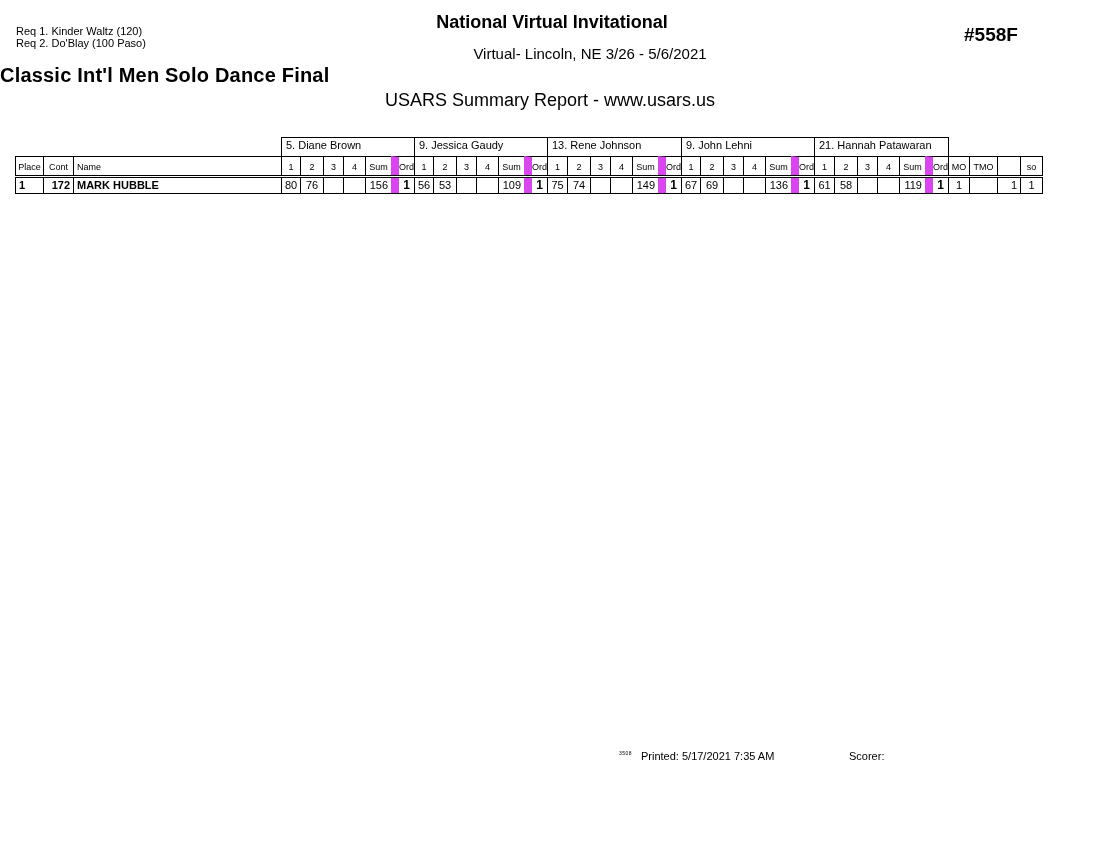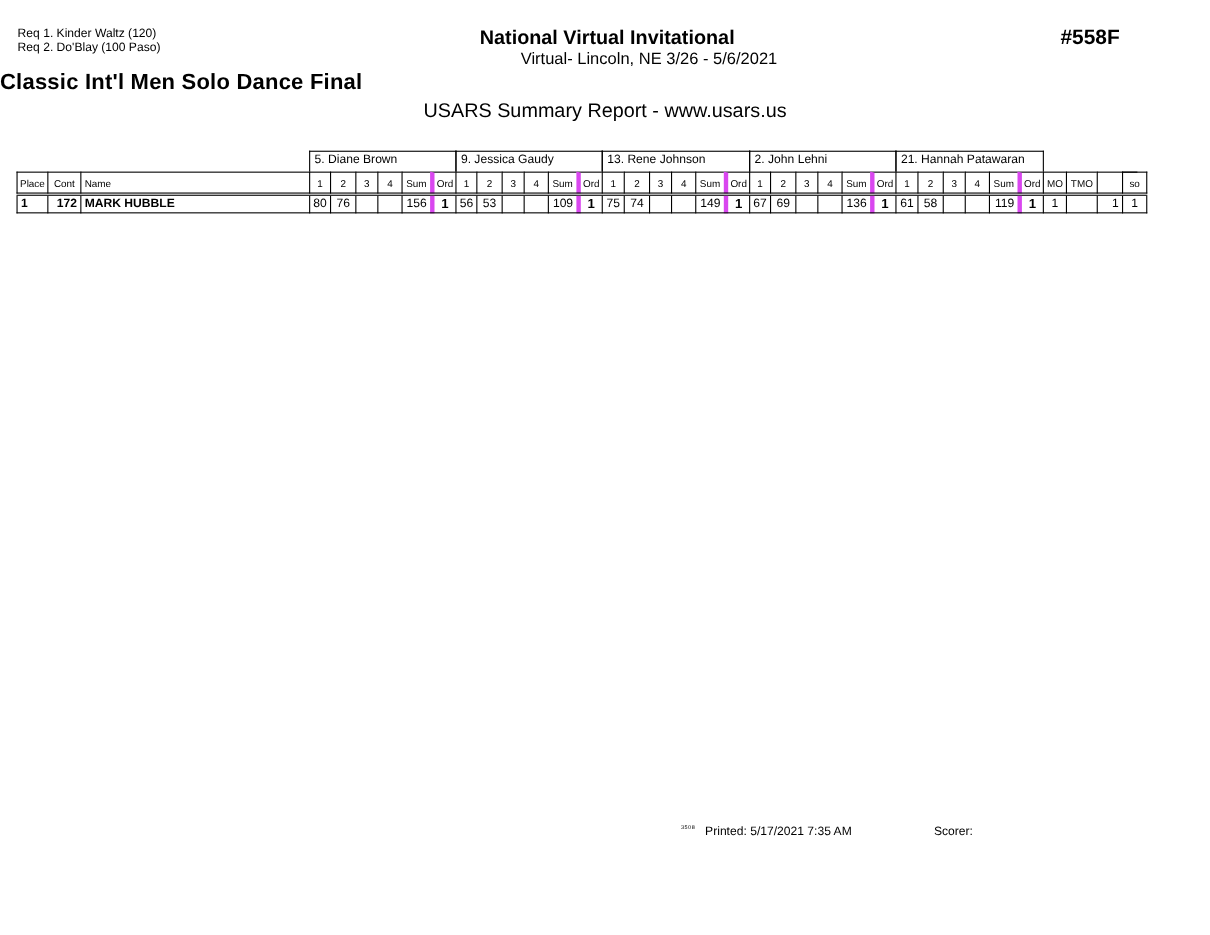--- a/index.html
+++ b/index.html
@@ -1,30 +1,30 @@
 <!DOCTYPE html>
 <html><head>
 <meta charset="utf-8">
 <style>
   html, body { margin:0; padding:0; background:#fff; }
   body { width:1100px; height:850px; position:relative; overflow:hidden; font-family:"Liberation Sans", sans-serif; color:#000; }
   .abs { position:absolute; white-space:nowrap; }
   .req { left:16px; font-size:11px; line-height:12px; }
-  .title1 { left:0; width:1100px; text-align:center; top:24px; font-size:18px; font-weight:bold; padding-left:4px; box-sizing:border-box; }
+  .title1 { left:0; width:1100px; text-align:center; top:12px; font-size:18px; font-weight:bold; padding-left:4px; box-sizing:border-box; }
   .title2 { left:0; width:1100px; text-align:center; top:45px; font-size:15px;padding-left:40px; }
   .title3 { left:0; width:1100px; text-align:left; top:64px; font-size:20px; font-weight:bold; letter-spacing:0.2px; }
   .title4 { left:0; width:1100px; text-align:center; top:90px; font-size:18px; }
   .eventnum { left:964px; top:24px; font-size:19px; font-weight:bold; }
   .judge-hdr { position:absolute; top:137px; height:19px; border:1px solid #000; border-bottom:none; font-size:11px; line-height:14px; padding-left:4px; box-sizing:border-box; }
   .cell { position:absolute; box-sizing:border-box; border-left:1px solid #000; font-size:9px; text-align:center; overflow:hidden; }
   .hdrrow { top:156px; height:20px; line-height:20px; border-top:1px solid #000; }
   .datarow { top:178px; height:16px; line-height:15px; font-size:11px; }
   .rule-double { position:absolute; left:15px; width:1028px; top:175px; height:3px; border-top:1px solid #000; border-bottom:1px solid #000; box-sizing:border-box; }
   .rule-bottom { position:absolute; left:15px; width:1028px; top:193px; height:1px; background:#000; }
-  .thick { border-left:4px solid #d946ef; }
+  .thick { border-left:8px solid #d946ef; }
   .right { text-align:right; padding-right:3px; }
   .left { text-align:left; padding-left:3px; }
   .bold { font-weight:bold; }
   .footer { top:750px; font-size:11px; }
   .stamp { left:619px; top:750px; font-size:5px; letter-spacing:0.5px; }
 </style>
 </head>
 <body>
 
 <div class="abs req" style="top:25px;">Req  1.  Kinder Waltz (120)</div>
@@ -32,21 +32,21 @@
 
 <div class="abs title1">National Virtual Invitational</div>
 <div class="abs title2">Virtual- Lincoln, NE  3/26 - 5/6/2021</div>
 <div class="abs title3">Classic Int'l Men Solo Dance Final</div>
 <div class="abs title4">USARS Summary Report - www.usars.us</div>
 <div class="abs eventnum">#558F</div>
 
 <div class="judge-hdr" style="left:281px;width:134px;">5.  Diane Brown</div>
 <div class="judge-hdr" style="left:414px;width:134px;">9.  Jessica Gaudy</div>
 <div class="judge-hdr" style="left:547px;width:135px;">13.  Rene Johnson</div>
-<div class="judge-hdr" style="left:681px;width:134px;">2.  John Lehni</div>
+<div class="judge-hdr" style="left:681px;width:134px;">9.  John Lehni</div>
 <div class="judge-hdr" style="left:814px;width:135px;">21.  Hannah Patawaran</div>
 
 <div>
   <div class="cell hdrrow" style="left:15px;width:28px;">Place</div>
   <div class="cell hdrrow" style="left:43px;width:30px;">Cont</div>
   <div class="cell hdrrow left" style="left:73px;width:208px;">Name</div>
 
   <div class="cell hdrrow" style="left:281px;width:19px;">1</div>
   <div class="cell hdrrow" style="left:300px;width:23px;">2</div>
   <div class="cell hdrrow" style="left:323px;width:20px;">3</div>

